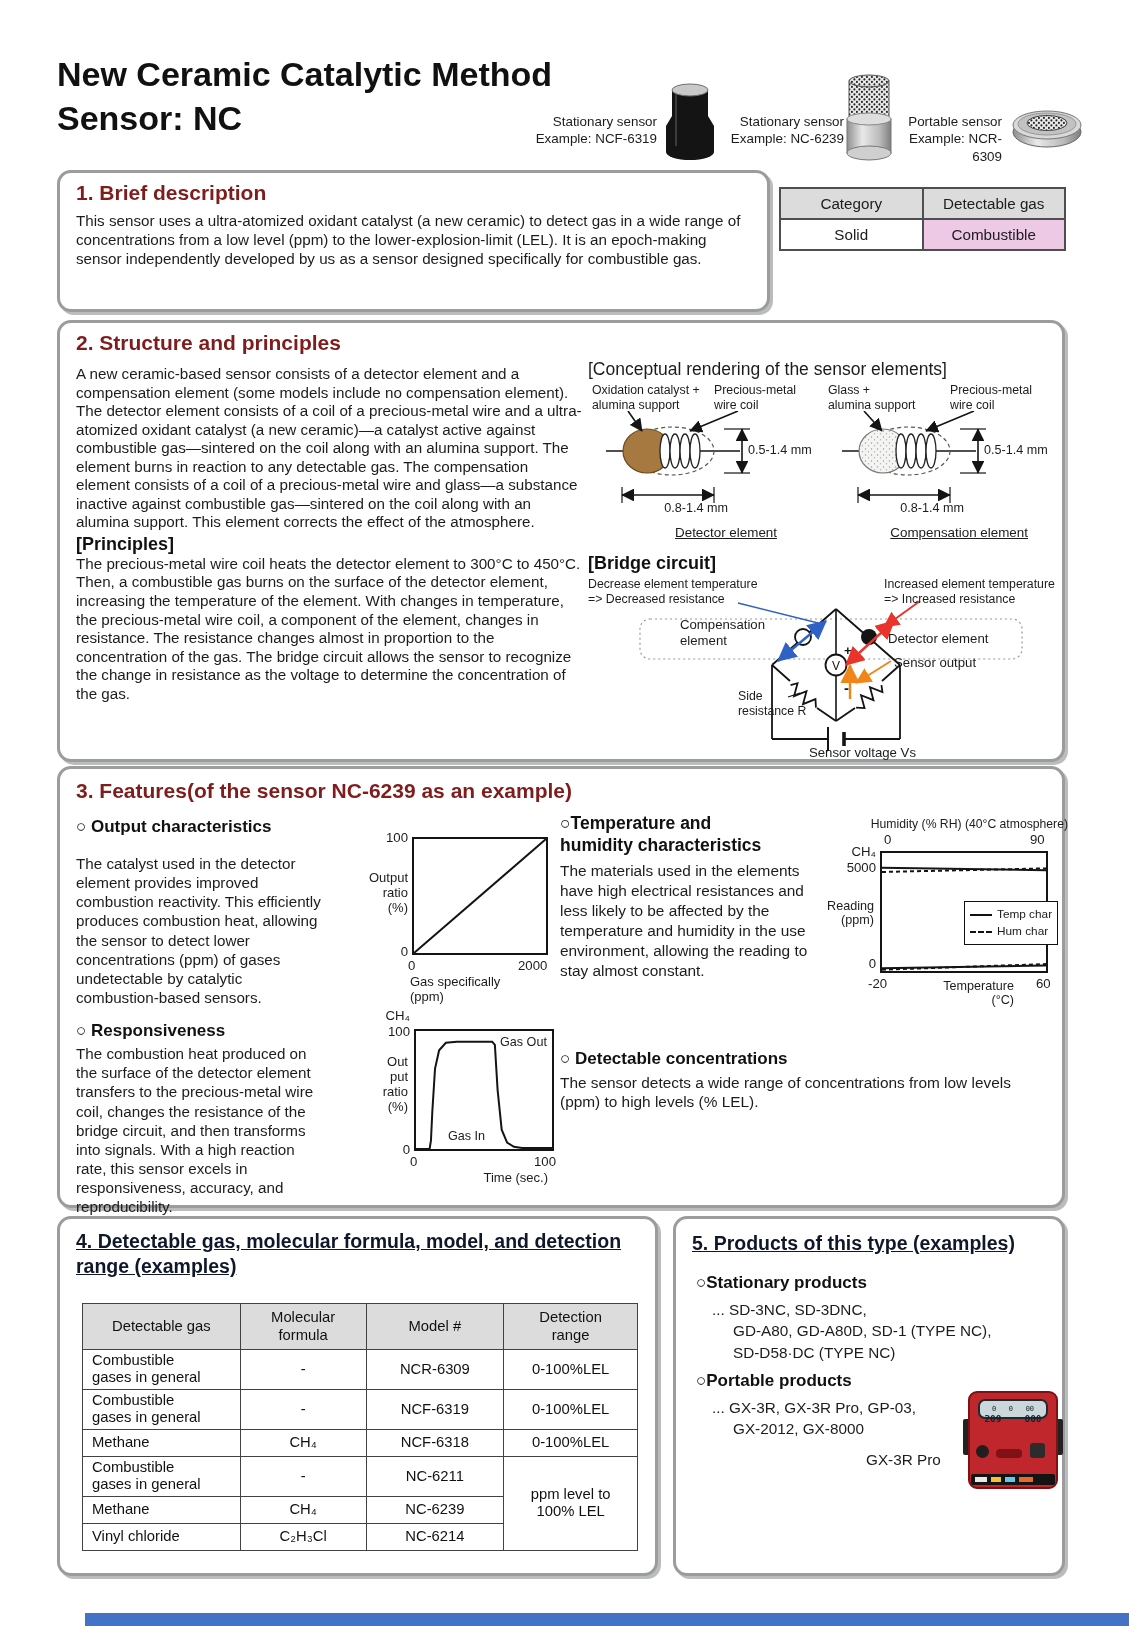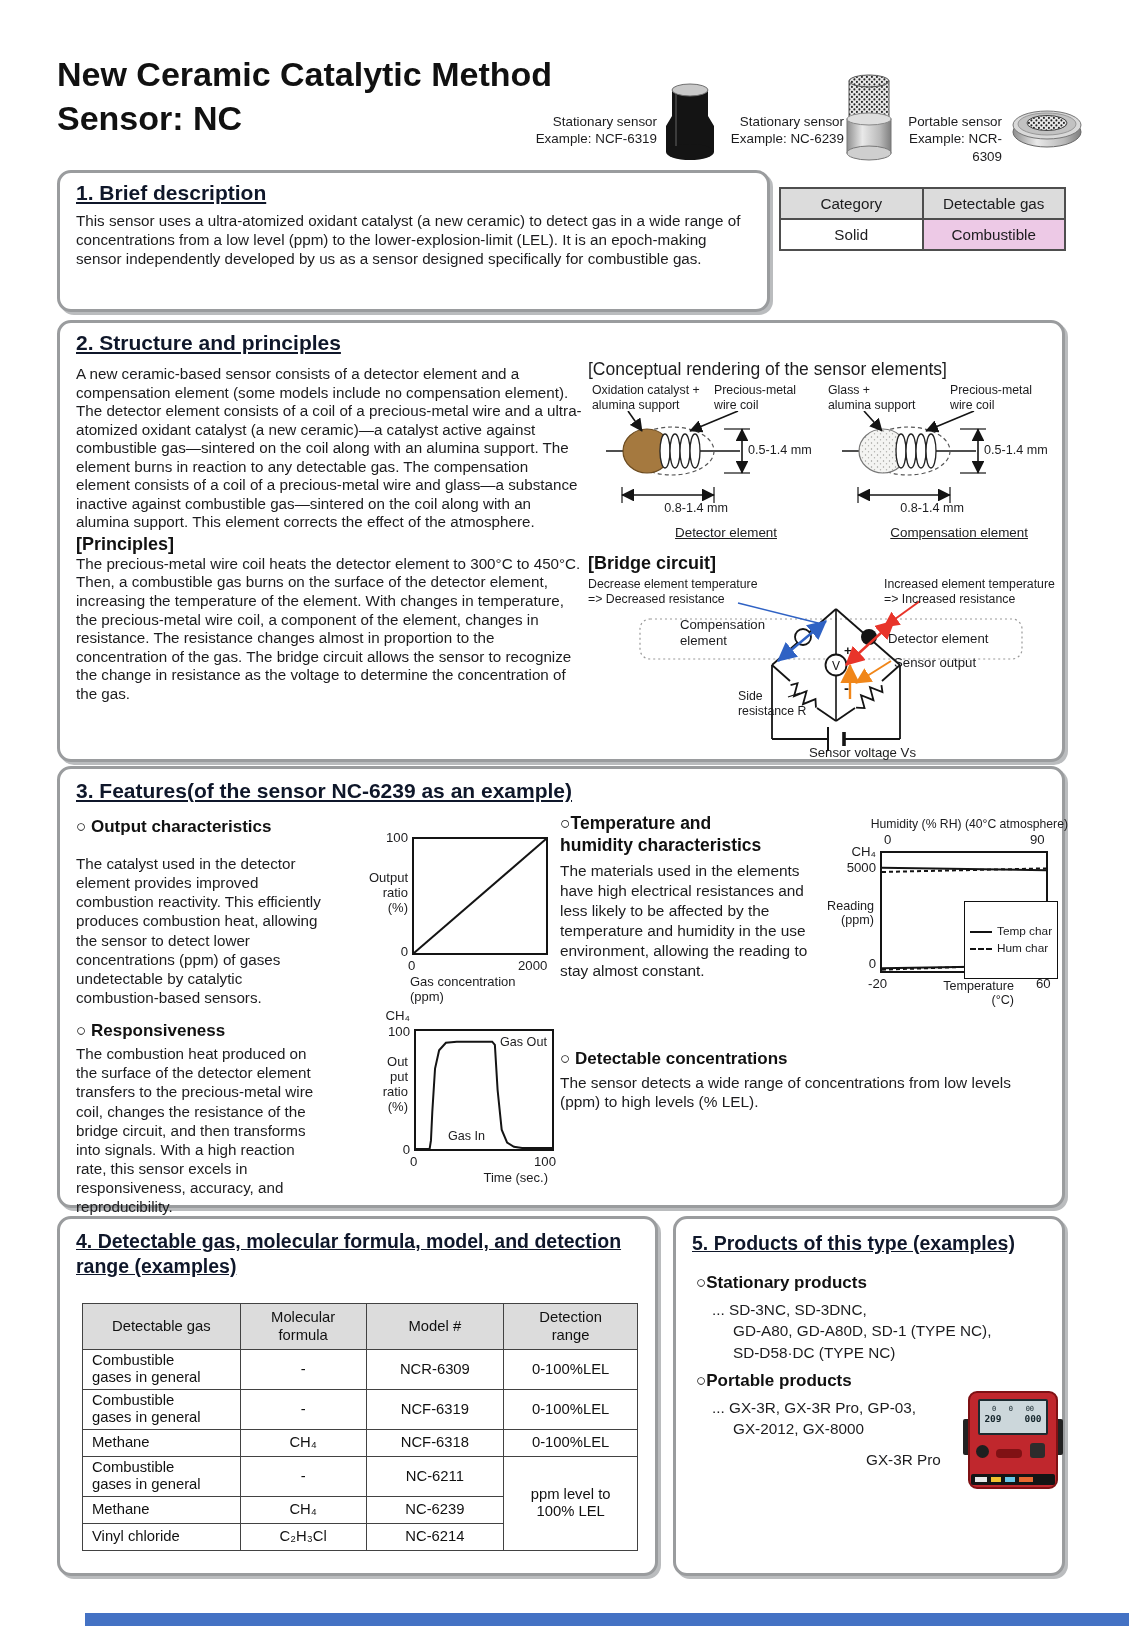--- a/index.html
+++ b/index.html
@@ -2,41 +2,41 @@
 <html><head>
 <meta charset="utf-8">
 <style>
   *{box-sizing:border-box}
   html,body{margin:0;padding:0;background:#fff}
   body{font-family:"Liberation Sans","DejaVu Sans",sans-serif;color:#1c1c1e}
   #page{position:relative;width:1129px;height:1626px;background:#fff;overflow:hidden}
   .abs{position:absolute}
   .pre{white-space:pre-line}
   .box{position:absolute;background:#fff;border:3px solid #9a9c9e;border-radius:14px;box-shadow:3px 3px 0 #babcbe}
-  .sech{font-size:21px;font-weight:bold;text-decoration:underline;color:#0f172a}
+  .sech{font-size:21px;font-weight:bold;color:#7f1d1d}
   .sech2{font-size:19.5px;font-weight:bold;text-decoration:underline;color:#0f172a;line-height:1.3}
   .subh{font-size:17px;font-weight:bold;color:#111}
   .subh18{font-size:18px;font-weight:bold;color:#111}
   .body15{font-size:15.2px;line-height:1.26}
   .small{font-size:12.3px;line-height:1.18}
   .ctick{position:absolute;font-size:13.2px;line-height:1.1}
   .clab{position:absolute;font-size:13px;line-height:1.15}
   .r{text-align:right}.c{text-align:right}
   .plot{position:absolute;border:2px solid #141414;background:#fff}
   .plot svg{position:absolute;left:0;top:0;width:100%;height:100%;overflow:visible}
   table.cat{border-collapse:collapse}
   .cat td,.cat th{border:2px solid #4e4e4e;font-size:15.2px;font-weight:normal;text-align:center;padding:4px 18px;height:31px}
   .cat th{background:#dcdcdc}
   .cat td.pink{background:#edc9e6}
   table.t4{border-collapse:collapse}
   .t4 td,.t4 th{border:1.8px solid #424242;font-size:14.8px;font-weight:normal;padding:2px 6px;text-align:center;line-height:1.18;color:#111}
   .t4 th{background:#dcdcdc}
   .t4 td.l{text-align:left;padding-left:9px}
   .hang{text-indent:-21px;padding-left:21px;white-space:pre-line}
-  .legend{position:absolute;border:1.6px solid #111;background:#fff;padding:21px 5px}
+  .legend{position:absolute;border:1.6px solid #111;background:#fff;padding:4px 5px}
   .lrow{font-size:11.8px;line-height:1.45;white-space:nowrap}
   .lsolid{display:inline-block;width:22px;border-top:2.2px solid #111;margin-right:5px;vertical-align:middle}
   .ldash{display:inline-block;width:22px;border-top:2.2px dashed #111;margin-right:5px;vertical-align:middle}
   .scr{font-family:"DejaVu Sans Mono",monospace;white-space:pre}
 </style>
 </head>
 <body>
 
 <svg width="0" height="0" style="position:absolute" aria-hidden="true">
   <defs>
@@ -258,21 +258,21 @@
 ratio
 (%)</div>
       <div class="ctick r" style="left:40px;top:120px;width:20px">0</div>
       <div class="plot" style="left:64px;top:12px;width:136px;height:118px">
         <svg viewBox="0 0 100 100" preserveAspectRatio="none">
             <polyline points="0.00,100.00 100.00,0.00" fill="none" stroke="#141414" stroke-width="2" vector-effect="non-scaling-stroke"></polyline>
           </svg>
       </div>
       <div class="ctick" style="left:60px;top:134px">0</div>
       <div class="ctick" style="left:170px;top:134px">2000</div>
-      <div class="clab pre" style="left:62px;top:150px;width:160px">Gas concentration
+      <div class="clab pre" style="left:62px;top:150px;width:160px">Gas specifically
 (ppm)</div>
     </div>
 
     <div class="abs" style="left:288px;top:240px;width:250px;height:196px">
       <div class="ctick r" style="left:26px;top:0;width:36px">CH₄</div>
       <div class="ctick r" style="left:26px;top:16px;width:36px">100</div>
       <div class="clab pre c" style="left:18px;top:46px;width:42px">Out
 put
 ratio
 (%)</div>
@@ -389,21 +389,21 @@
 GD-A80, GD-A80D, SD-1 (TYPE NC),
 SD-D58·DC (TYPE NC)</div>
     <div class="abs subh" style="left:20px;top:152px">○Portable products</div>
     <div class="abs hang" style="left:36px;top:178px;width:250px;font-size:15.3px;line-height:1.4">... GX-3R, GX-3R Pro, GP-03,
 GX-2012, GX-8000</div>
 
     <div class="abs" style="left:292px;top:172px;width:90px;height:98px">
       <div class="abs" style="left:-5px;top:28px;width:7px;height:36px;background:#222;border-radius:2px"></div>
       <div class="abs" style="left:88px;top:28px;width:7px;height:36px;background:#222;border-radius:2px"></div>
       <div class="abs" style="left:0;top:0;width:90px;height:98px;background:#c0272d;border:2px solid #7e1114;border-radius:9px"></div>
-      <div class="abs" style="left:10px;top:8px;width:70px;height:36px;background:#ccd7db;border:2px solid #1d2b30;border-radius:2px;color:#16262c;text-align:center">
+      <div class="abs" style="left:10px;top:8px;width:70px;height:20px;background:#ccd7db;border:2px solid #1d2b30;border-radius:7px;color:#16262c;text-align:center">
         <div class="scr" style="font-size:7px;margin-top:4px">0   0   00</div>
         <div class="scr" style="font-size:9.5px;font-weight:bold">209    000</div>
       </div>
       <div class="abs" style="left:8px;top:54px;width:13px;height:13px;background:#1f1f1f;border-radius:50%"></div>
       <div class="abs" style="left:28px;top:58px;width:26px;height:9px;background:#801114;border-radius:4px"></div>
       <div class="abs" style="left:62px;top:52px;width:15px;height:15px;background:#2c2c2c;border-radius:3px"></div>
       <div class="abs" style="left:3px;top:83px;width:84px;height:11px;background:#141414;border-radius:2px;padding:3px 4px 0">
         <span style="display:inline-block;width:12px;height:5px;background:#e8e8e8;margin-right:4px;vertical-align:top"></span><span style="display:inline-block;width:10px;height:5px;background:#f2c230;margin-right:4px;vertical-align:top"></span><span style="display:inline-block;width:10px;height:5px;background:#69c6e8;margin-right:4px;vertical-align:top"></span><span style="display:inline-block;width:14px;height:5px;background:#e86830;vertical-align:top"></span>
       </div>
     </div>

